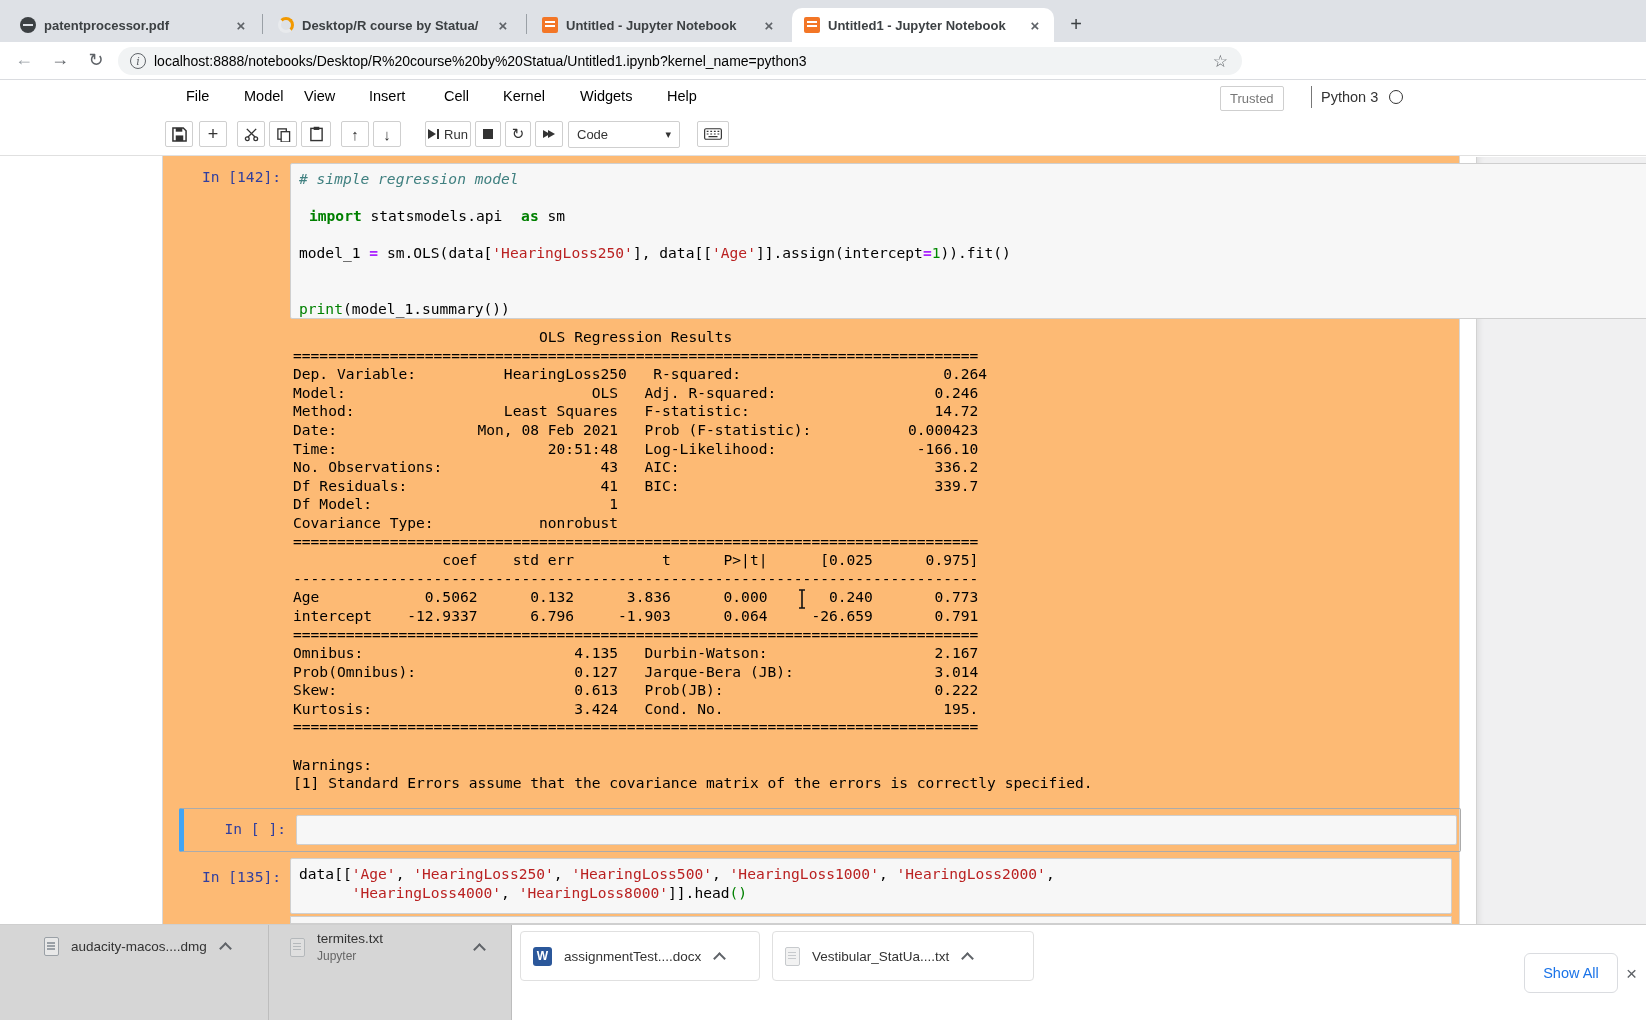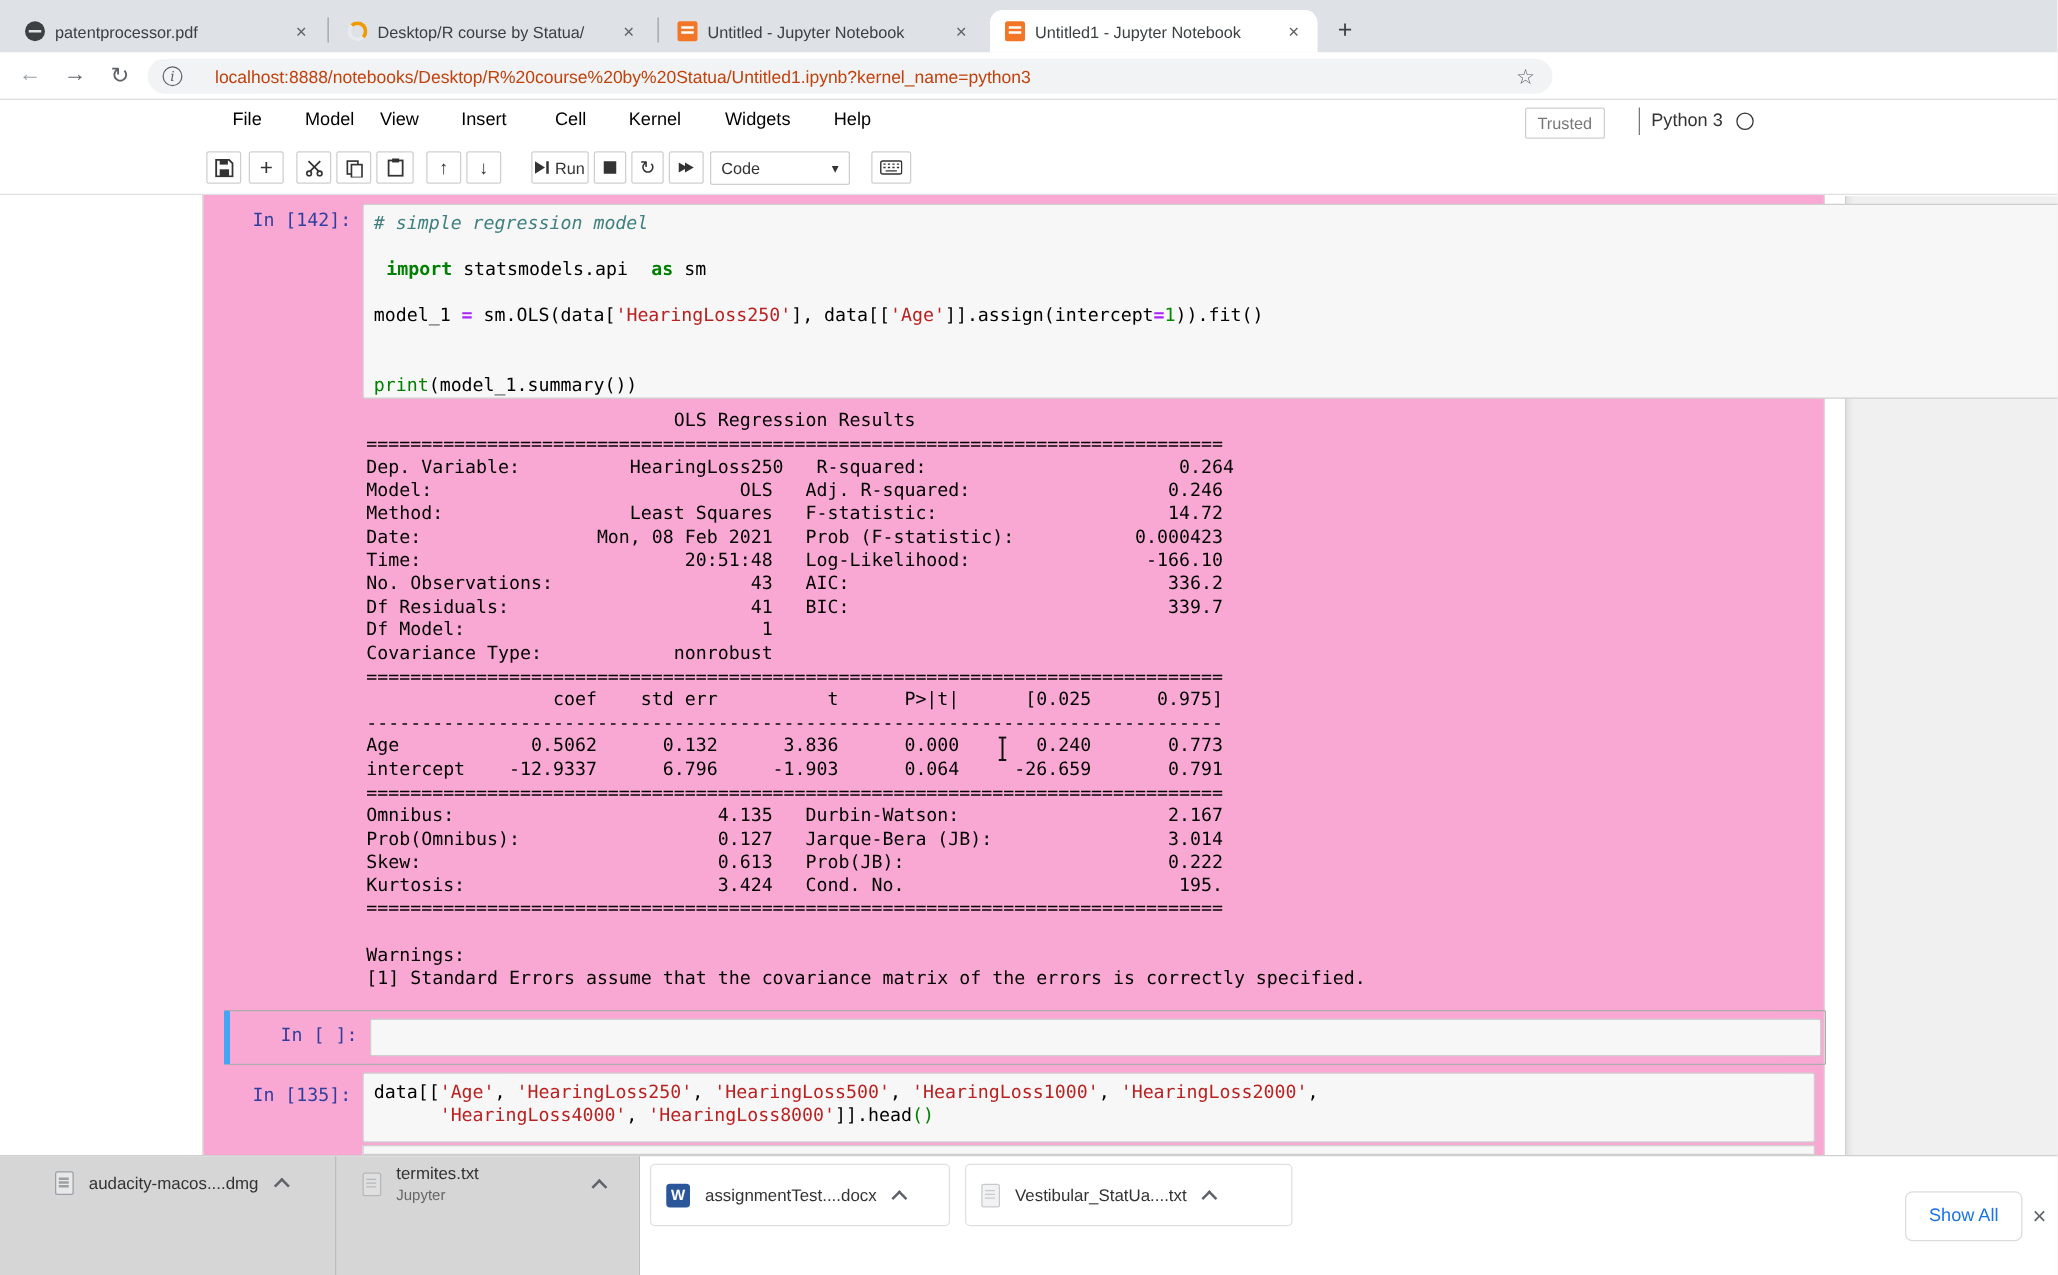--- a/index.html
+++ b/index.html
@@ -3,21 +3,21 @@
 <meta charset="utf-8">
 <style>
   * { margin:0; padding:0; box-sizing:border-box; }
   html,body { width:1646px; height:1020px; overflow:hidden; background:#fff;
               font-family:"Liberation Sans", sans-serif; }
   #screen { position:relative; width:1646px; height:1020px; background:#fff; }
 
   
   .tabstrip { position:absolute; left:0; top:0; width:1646px; height:42px; background:#dee1e6; }
   .tab { position:absolute; top:8px; height:34px; display:flex; align-items:center;
-         padding:0 10px 0 12px; font-size:13px; color:#3c4043; }
+         padding:0 10px 0 12px; font-size:13px; color:#3c4043;font-weight:bold; }
   .tab.active { background:#fff; border-radius:10px 10px 0 0; }
   .tab .title { flex:1; white-space:nowrap; overflow:hidden; margin:0 8px; }
   .tab-close { font-size:15px; color:#5f6368; width:18px; text-align:center; cursor:pointer; }
   .tab-sep { position:absolute; top:14px; width:1px; height:20px; background:#9aa0a6; }
   .favicon { width:16px; height:16px; flex:0 0 16px; }
   .ico-globe { border-radius:50%; background:#3c4043; position:relative; }
   .ico-globe:after{ content:""; position:absolute; left:3px; top:7px; width:10px; height:2px; background:#dee1e6;}
   .ico-spinner { border-radius:50%; border:3px solid #e8eaed; border-top-color:#f29900; border-right-color:#f29900; }
   .ico-book { background:#f37626; border-radius:2px; position:relative; }
   .ico-book:after { content:""; position:absolute; left:3px; top:4px; width:10px; height:2px; background:#fff;
@@ -27,21 +27,21 @@
 
   
   .chrome-bar { position:absolute; left:0; top:42px; width:1646px; height:38px; background:#fff;
                 border-bottom:1px solid #dadce0; }
   .navbtn { position:absolute; top:7px; font-size:18px; color:#5f6368; width:24px; text-align:center; cursor:pointer;}
   .omnibox { position:absolute; left:118px; top:5px; width:1124px; height:28px; border-radius:14px;
              background:#f1f3f4; display:flex; align-items:center; }
   .info-badge { width:16px; height:16px; border-radius:50%; border:1.2px solid #5f6368; margin-left:12px;
                 font-family:"DejaVu Serif", serif; font-style:italic; font-size:11px; color:#5f6368;
                 display:flex; align-items:center; justify-content:center; }
-  .url { margin-left:26px; font-size:14px; color:#c2410c; white-space:nowrap; }
+  .url { margin-left:8px; font-size:14px; color:#000000; white-space:nowrap; }
   .star { position:absolute; right:14px; top:4px; font-size:17px; color:#5f6368; cursor:pointer; }
   .extrow { position:absolute; top:46px; height:30px; }
   .ext { position:absolute; top:4px; width:22px; height:22px; cursor:pointer; }
   .ext-circle { border-radius:50%; border:5px solid #454a50; width:20px; height:20px;}
   .ext-swirl { border-radius:50%; border:5px solid #8ab4f8; width:20px; height:20px;}
   .ext-oval { width:15px; height:21px; border:2px solid #80868b; border-radius:50%; position:relative;}
   .ext-oval:after { content:""; position:absolute; left:3.5px; top:6.5px; width:4px; height:4px; border-radius:50%;
                     background:#f29900; box-shadow:0 0 0 1.5px #f29900;}
   .ext-translate { background:#4285f4; border-radius:3px; width:20px; height:20px; color:#fff; font-weight:bold;
                    font-size:13px; display:flex; align-items:center; justify-content:center;}
@@ -73,21 +73,21 @@
   .runlbl { margin-left:5px; }
   .tri { width:0; height:0; border-style:solid; border-width:5px 0 5px 8px; border-color:transparent transparent transparent #333; }
   .tribar { width:2px; height:10px; background:#333; margin-left:1px; }
   .ff { display:flex; }
   .ff .tri { border-width:4px 0 4px 7px; }
   .cellsel { position:absolute; left:568px; top:41px; width:112px; height:27px; border:1px solid #cfcfcf;
              border-radius:2px; font-size:13px; color:#333; display:flex; align-items:center; padding:0 8px; cursor:pointer;}
   .cellsel .chev { margin-left:auto; font-size:11px; color:#333; }
 
   
-  .notebook { position:absolute; left:162px; top:156px; width:1298px; height:768px; background:#f9a8d4;
+  .notebook { position:absolute; left:162px; top:156px; width:1298px; height:768px; background:#fdba74;
               border-left:1px solid #d8d8d8; border-right:1px solid #d8d8d8; }
   .prompt { position:absolute; width:118px; text-align:right; color:#303f9f; font-size:14.6px;
             font-family:"DejaVu Sans Mono","Liberation Mono",monospace; white-space:pre; }
   .codebox { position:absolute; background:#f7f7f7; border:1px solid #cfcfcf; border-radius:2px; padding:6px 8px; }
   .code-line { font-family:"DejaVu Sans Mono","Liberation Mono",monospace; font-size:14.6px; line-height:18.6px;
                white-space:pre; color:#000; }
   .tok-comment { color:#408080; font-style:italic; }
   .tok-keyword { color:#008000; font-weight:bold;margin-left:10px; }
   .tok-string  { color:#ba2121; }
   .tok-operator{ color:#aa22ff; font-weight:bold; }

